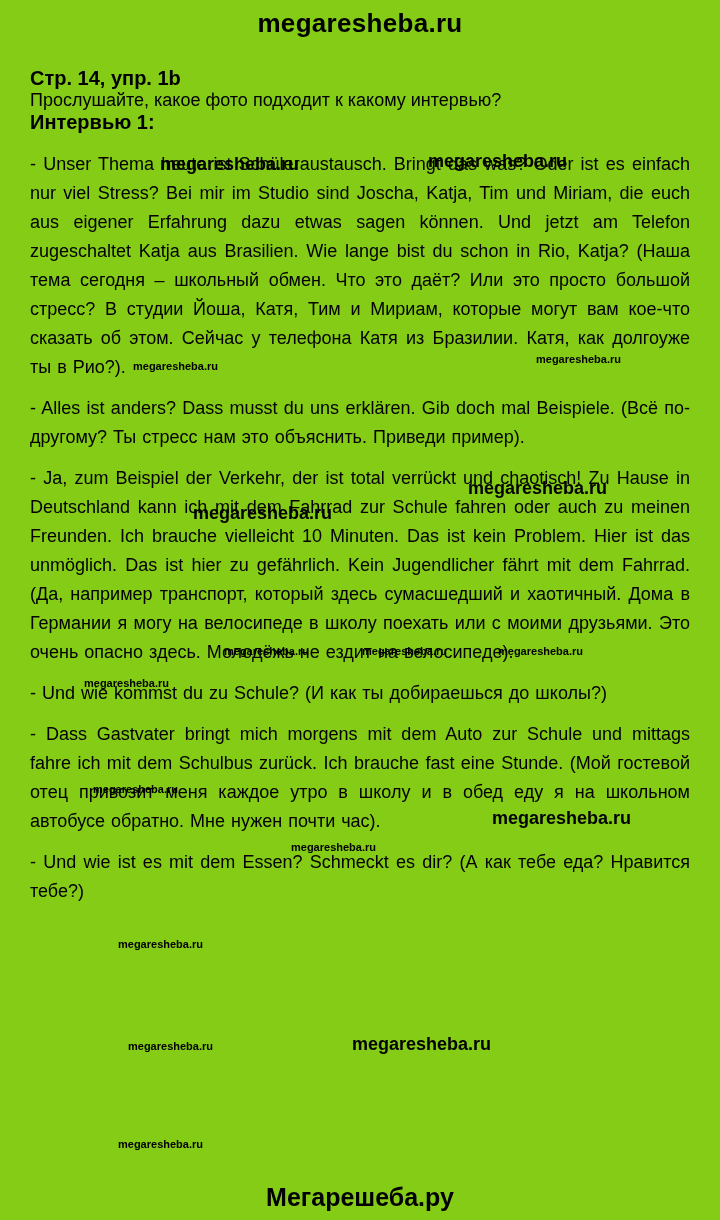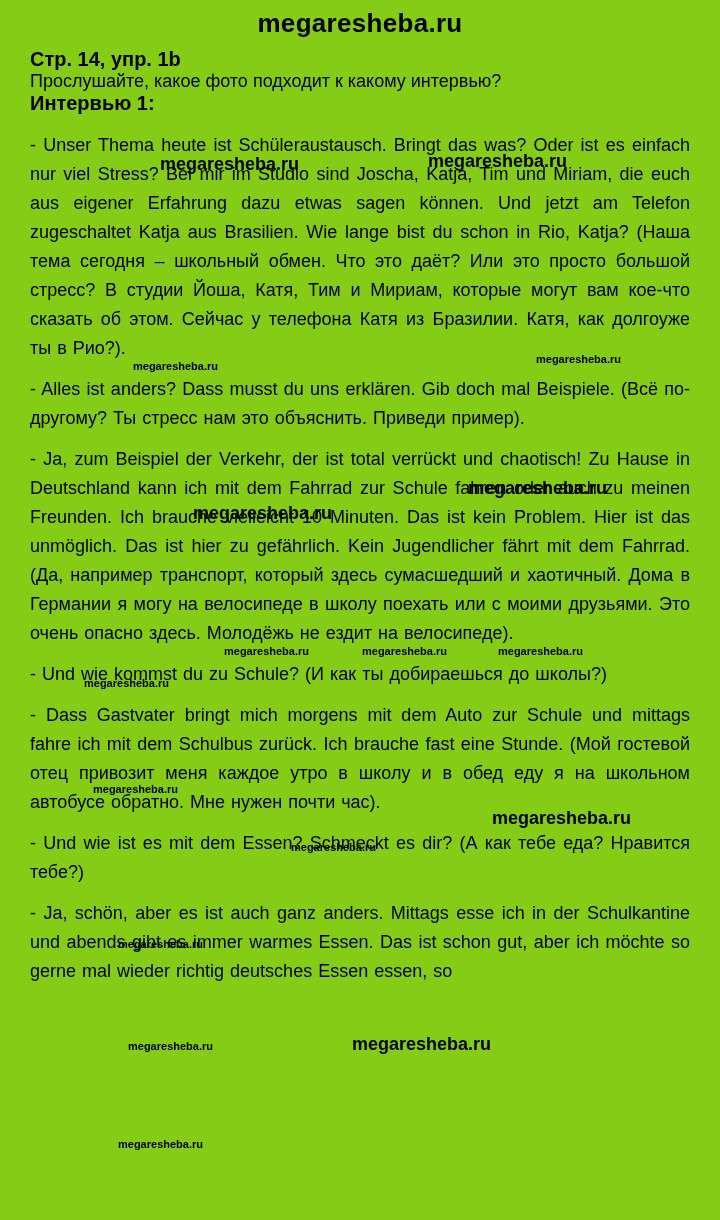--- a/index.html
+++ b/index.html
@@ -18,21 +18,21 @@
   .site-title {
     text-align: center;
     font-size: 26px;
     font-weight: bold;
     letter-spacing: 0.3px;
     margin-top: 2px;
   }
   .exercise-heading {
     font-size: 20px;
     font-weight: bold;
-    margin-top: 9px;
+    margin-top: 28px;
   }
   .task {
     font-size: 18px;
   }
   .interview-heading {
     font-size: 20px;
     font-weight: bold;
   }
   .body-para {
     font-size: 18px;
@@ -74,22 +74,22 @@
   <p class="task">Прослушайте, какое фото подходит к какому интервью?</p>
 
   <h3 class="interview-heading">Интервью 1:</h3>
 
   <p class="body-para first">- Unser Thema heute ist Schüleraustausch. Bringt das was? Oder ist es einfach nur viel Stress? Bei mir im Studio sind Joscha, Katja, Tim und Miriam, die euch aus eigener Erfahrung dazu etwas sagen können. Und jetzt am Telefon zugeschaltet Katja aus Brasilien. Wie lange bist du schon in Rio, Katja? (Наша тема сегодня – школьный обмен. Что это даёт? Или это просто большой стресс? В студии Йоша, Катя, Тим и Мириам, которые могут вам кое-что сказать об этом. Сейчас у телефона Катя из Бразилии. Катя, как долгоуже ты в Рио?).</p>
   <p class="body-para">- Alles ist anders? Dass musst du uns erklären. Gib doch mal Beispiele. (Всё по-другому? Ты стресс нам это объяснить. Приведи пример).</p>
   <p class="body-para">- Ja, zum Beispiel der Verkehr, der ist total verrückt und chaotisch! Zu Hause in Deutschland kann ich mit dem Fahrrad zur Schule fahren oder auch zu meinen Freunden. Ich brauche vielleicht 10 Minuten. Das ist kein Problem. Hier ist das unmöglich. Das ist hier zu gefährlich. Kein Jugendlicher fährt mit dem Fahrrad. (Да, например транспорт, который здесь сумасшедший и хаотичный. Дома в Германии я могу на велосипеде в школу поехать или с моими друзьями. Это очень опасно здесь. Молодёжь не ездит на велосипеде).</p>
   <p class="body-para">- Und wie kommst du zu Schule? (И как ты добираешься до школы?)</p>
   <p class="body-para">- Dass Gastvater bringt mich morgens mit dem Auto zur Schule und mittags fahre ich mit dem Schulbus zurück. Ich brauche fast eine Stunde. (Мой гостевой отец привозит меня каждое утро в школу и в обед еду я на школьном автобусе обратно. Мне нужен почти час).</p>
   <p class="body-para">- Und wie ist es mit dem Essen? Schmeckt es dir? (А как тебе еда? Нравится тебе?)</p>
-  <p class="body-para">- Ja, schön, aber es ist auch ganz anders. Mittags esse ich in der Schulkantine und abends gibt es immer warmes Essen. Das ist schon gut, aber ich möchte so gerne mal wieder richtig deutsches Essen essen, so</p>
 
+  <div class="site-footer">Мегарешеба.ру</div>
 
   <div class="wm-layer">
     <span class="wm lg" style="left:160px; top:154px">megaresheba.ru</span>
     <span class="wm lg" style="left:428px; top:151px">megaresheba.ru</span>
     <span class="wm sm" style="left:133px; top:360px">megaresheba.ru</span>
     <span class="wm sm" style="left:536px; top:353px">megaresheba.ru</span>
     <span class="wm lg" style="left:468px; top:478px">megaresheba.ru</span>
     <span class="wm lg" style="left:193px; top:503px">megaresheba.ru</span>
     <span class="wm sm" style="left:224px; top:645px">megaresheba.ru</span>
     <span class="wm sm" style="left:362px; top:645px">megaresheba.ru</span>

